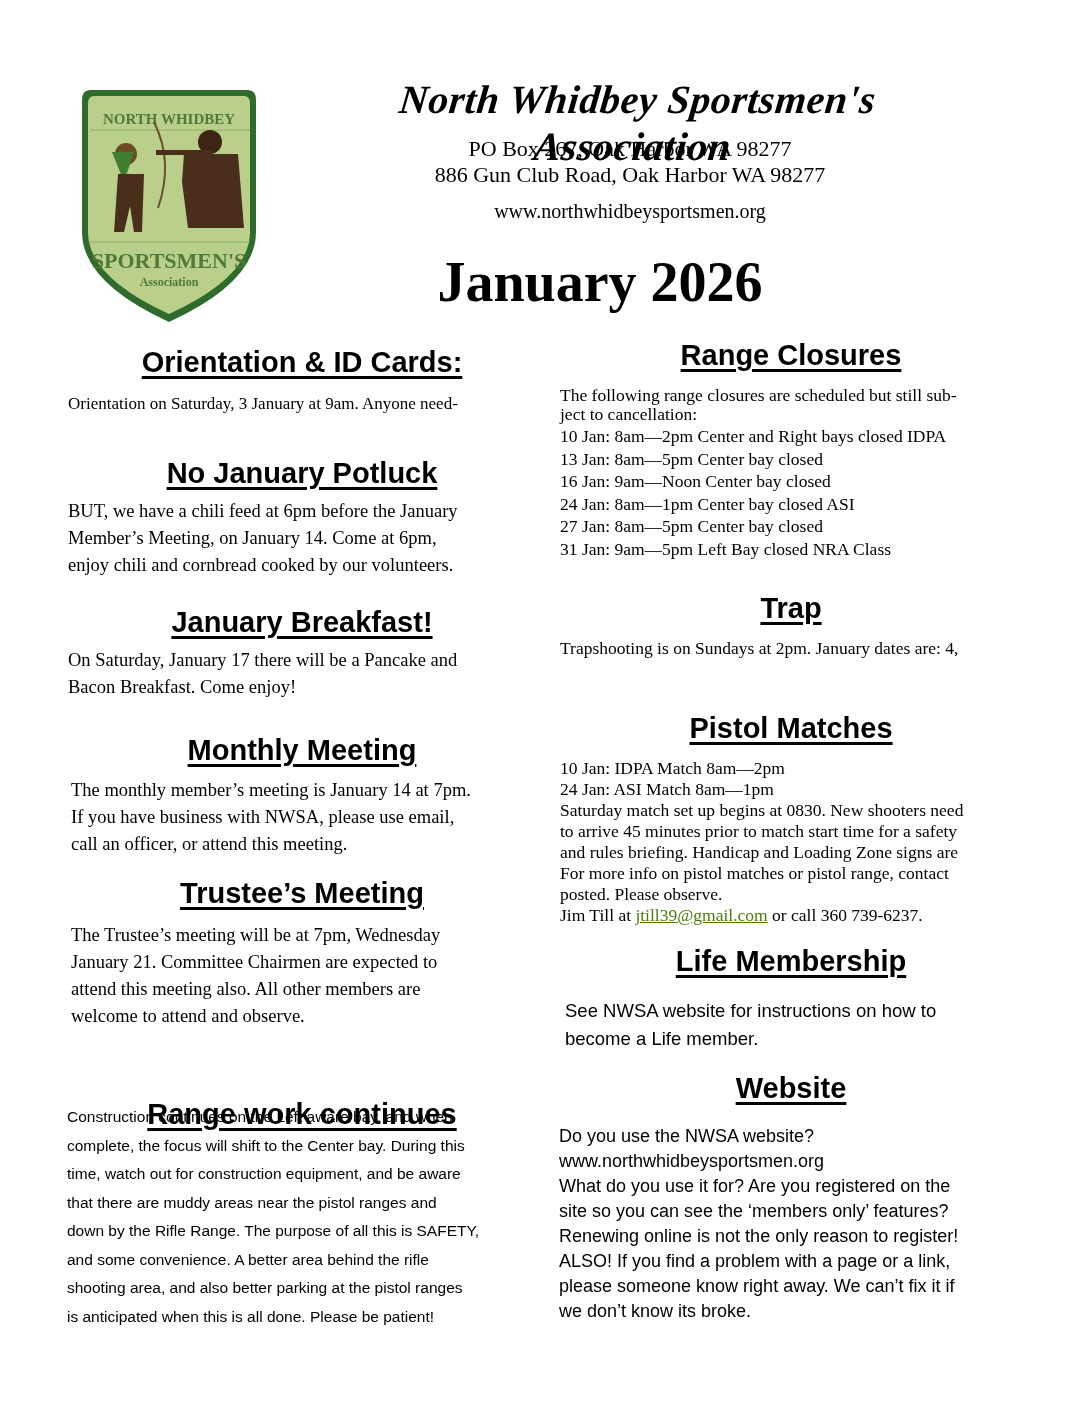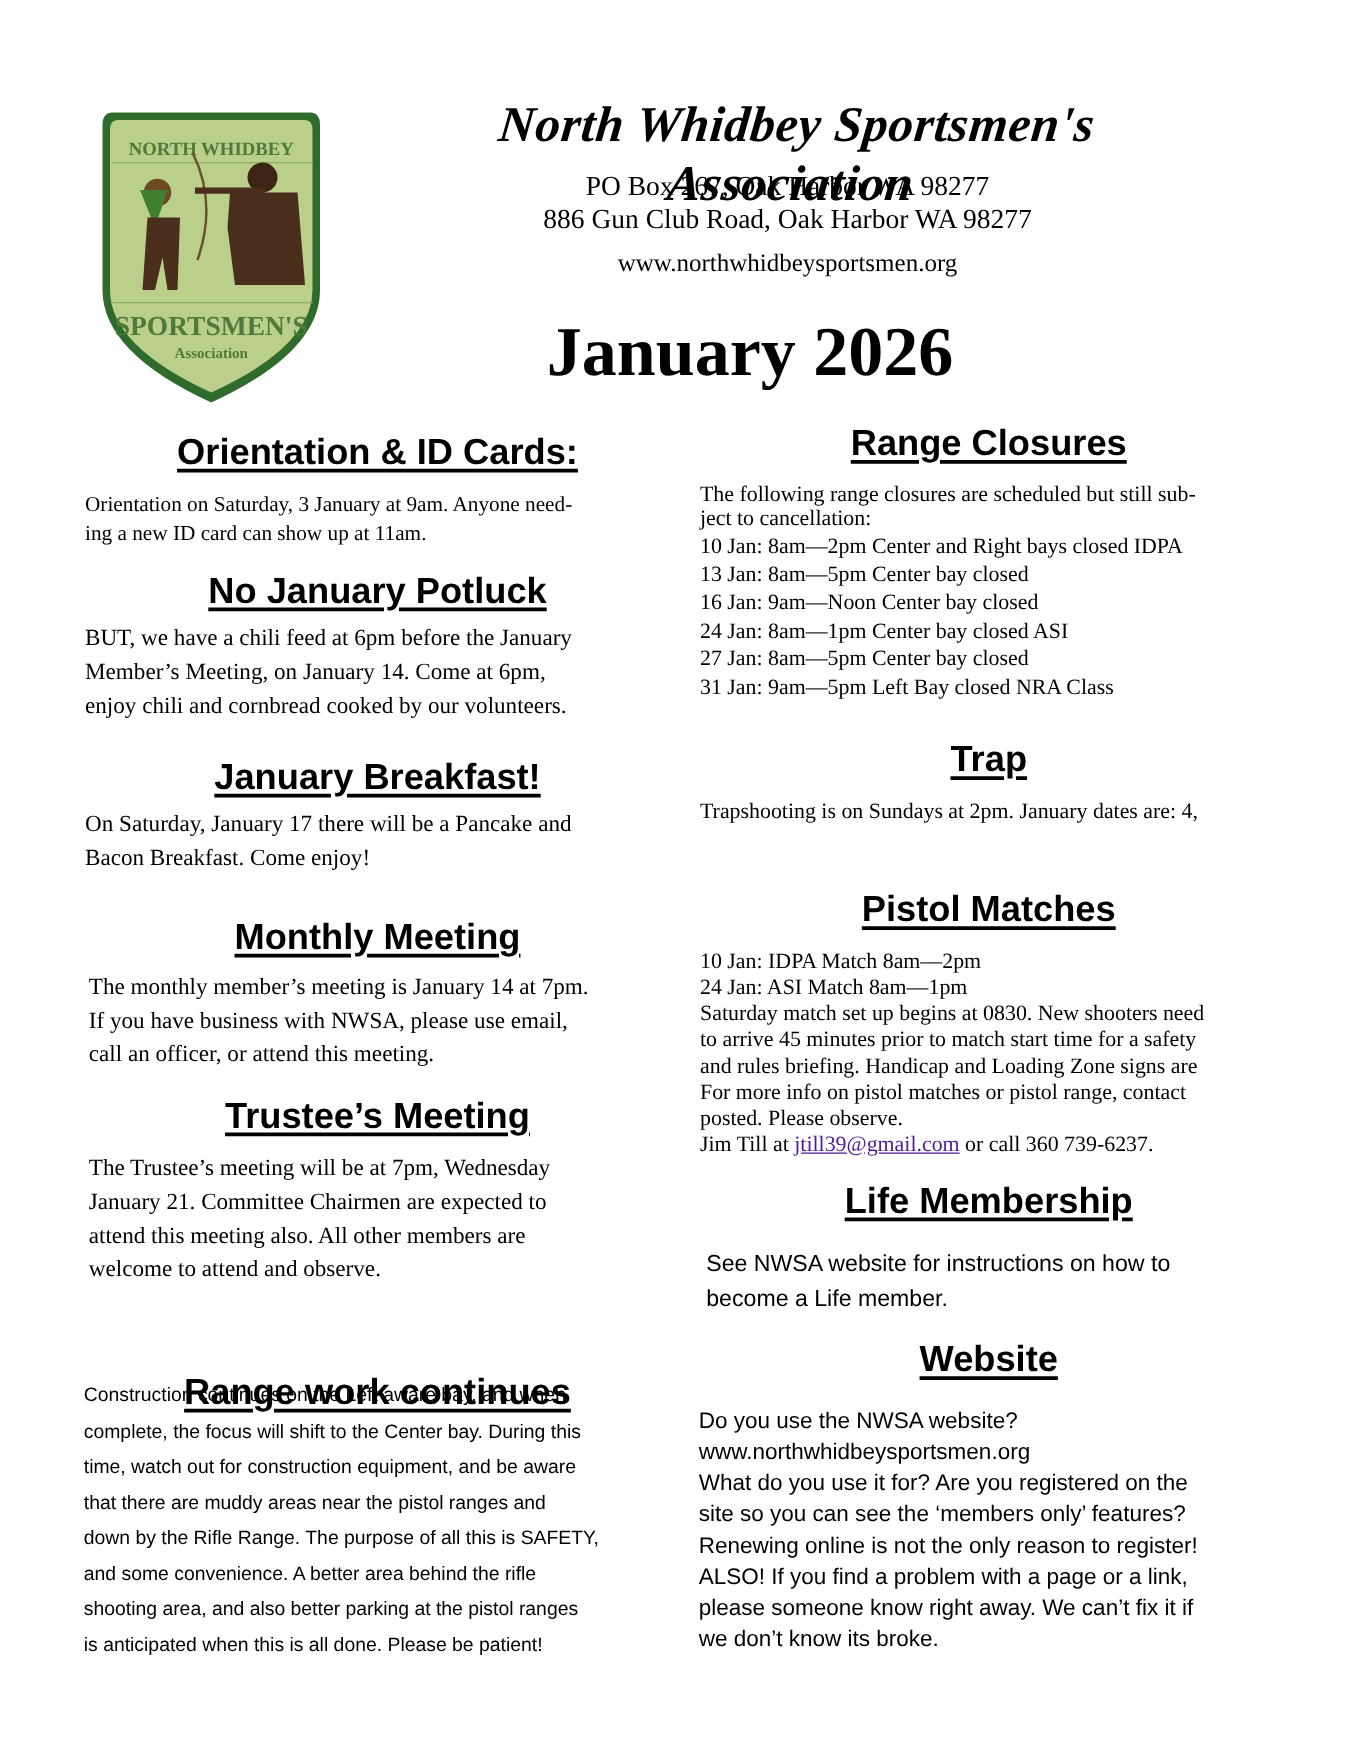--- a/index.html
+++ b/index.html
@@ -25,21 +25,21 @@
     .h {
       position: absolute; text-align: center; font-family: "Liberation Sans", sans-serif;
       font-weight: bold; font-size: 29px; text-decoration: underline; text-decoration-thickness: 3px;
       text-underline-offset: 4px; white-space: nowrap;
     }
     .p { position: absolute; font-size: 18.5px; line-height: 27px; }
     .p-tight { position: absolute; font-size: 17.5px; line-height: 22.5px; }
     .p-sans { position: absolute; font-family: "Liberation Sans", sans-serif; font-size: 18px; line-height: 25px; }
     .p-calibri { position: absolute; font-family: "Liberation Sans", sans-serif; font-size: 15.5px; line-height: 28.5px; }
     .line { display: block; white-space: nowrap; }
-    a.email { color: #4c1d95; text-decoration: underline; }
+    a.email { color: #4d7c0f; text-decoration: underline; }
 
     
     .lc { left: 60px; width: 484px; }
     
     .rc { left: 556px; width: 470px; }
   </style>
 </head>
 <body>
 
 <div class="logo">
@@ -65,21 +65,20 @@
 
 <div class="org-name">North Whidbey Sportsmen's Association</div>
 <div class="addr addr1">PO Box 267, Oak Harbor WA 98277</div>
 <div class="addr addr2">886 Gun Club Road, Oak Harbor WA 98277</div>
 <div class="web">www.northwhidbeysportsmen.org</div>
 <div class="issue">January 2026</div>
 
 <div class="h lc" style="top:346px;">Orientation &amp; ID Cards:</div>
 <div class="p-tight lc" style="top:393px; left:68px; font-size:17px;">
   <span class="line">Orientation on Saturday, 3 January at 9am.  Anyone need-</span>
-  <span class="line">ing a new ID card can show up at 11am.</span>
 </div>
 
 <div class="h lc" style="top:457px;">No January Potluck</div>
 <div class="p lc" style="top:498px; left:68px;">
   <span class="line">BUT, we have a chili feed at 6pm before the January</span>
   <span class="line">Member’s Meeting, on January 14.  Come at 6pm,</span>
   <span class="line">enjoy chili and cornbread cooked by our volunteers.</span>
 </div>
 
 <div class="h lc" style="top:606px;">January Breakfast!</div>

